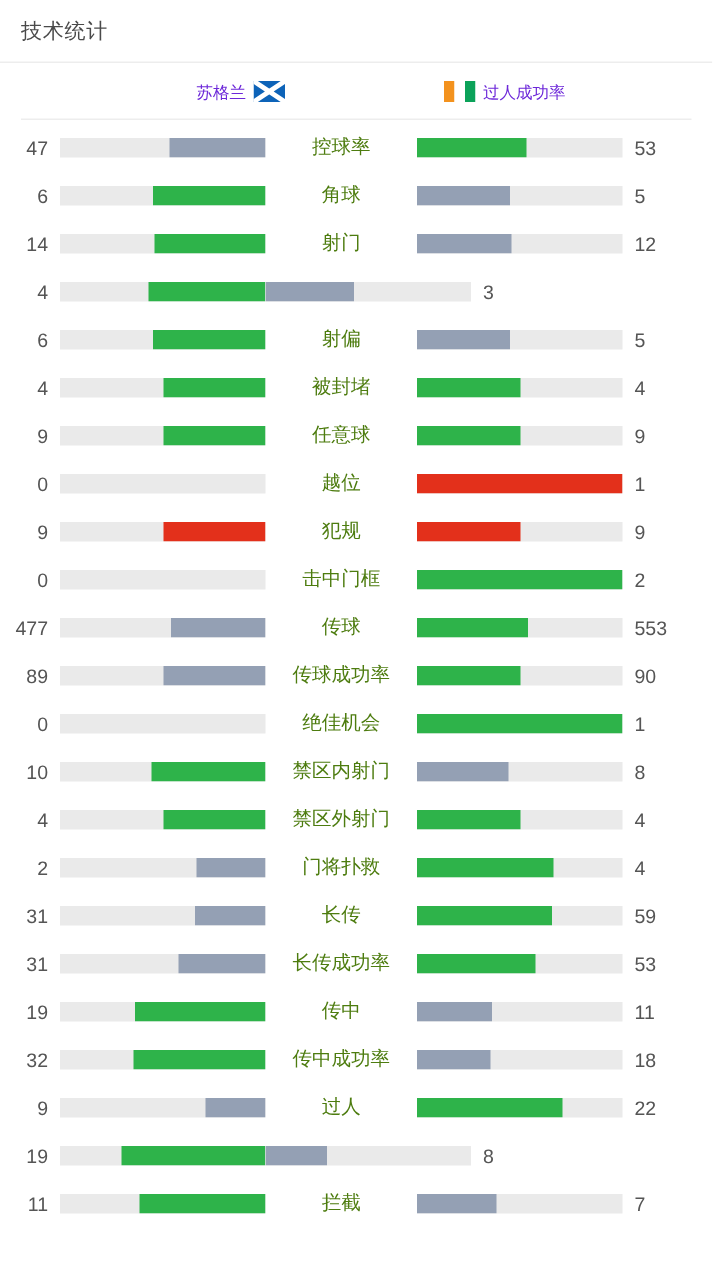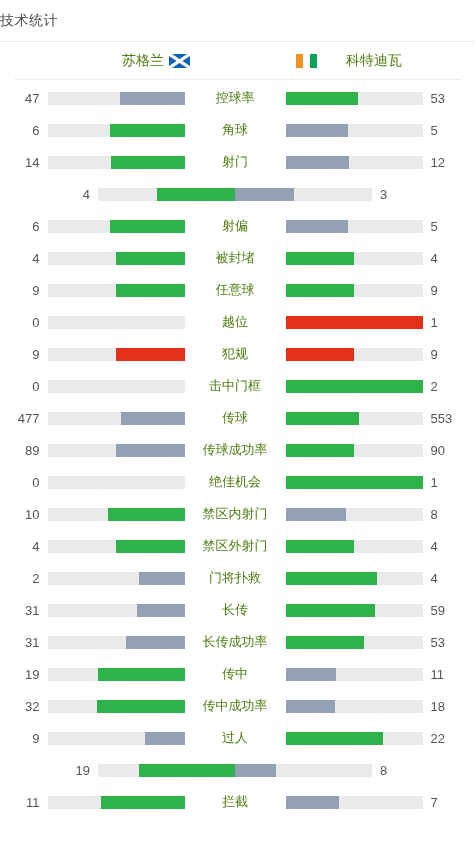--- a/index.html
+++ b/index.html
@@ -9,20 +9,21 @@
     background: #ffffff;
     font-family: "Liberation Sans", "DejaVu Sans", sans-serif;
     -webkit-font-smoothing: antialiased;
   }
   #app { width: 475px; height: 857px; position: relative; overflow: hidden; background:#fff; }
 
   
   .title-bar {
     height: 42px;
     display: flex; align-items: center;
+    padding-left: 14px;
     border-bottom: 1px solid #ededed;
   }
   .title-text { font-size: 14px; color: #4a4a4a; letter-spacing: .5px; }
 
   
   .team-header {
     height: 38px;
     display: flex; align-items: center;
     position: relative;
   }
@@ -34,29 +35,29 @@
     width: 190px;
     display: flex; align-items: center; justify-content: flex-end;
     gap: 5px; padding-right: 0;
   }
   .team-mid { width: 95px; }
   .team-right {
     flex: 1;
     display: flex; align-items: center; justify-content: flex-start;
     gap: 5px; padding-left: 11px;
   }
-  .team-name { font-size: 14px; color: #4d7c0f; white-space: nowrap; margin-left: 24px; }
+  .team-name { font-size: 11px; color: #6d28d9; white-space: nowrap; }
 
   .flag { width: 21px; height: 14px; display: inline-block; flex: 0 0 auto; }
 
   
   .rows { padding-top: 2px; }
   .row {
     height: 32px;
-    display: flex; align-items: center; justify-content: center;
+    display: flex; align-items: center;
   }
   .val {
     width: 40px;
     font-size: 13px; color: #555555;
     text-align: right;
     flex: 0 0 auto;
     font-variant-numeric: tabular-nums;
   }
   .val.left { padding-right: 8px; }
   .val.right { text-align: left; padding-left: 8px; width: 45px; }
@@ -103,21 +104,21 @@
     </div>
     <div class="team-mid"></div>
     <div class="team-right">
       <span class="flag">
         <svg width="21" height="14" viewBox="0 0 21 14">
           <rect x="0" width="7" height="14" fill="#f3921e"></rect>
           <rect x="7" width="7" height="14" fill="#ffffff"></rect>
           <rect x="14" width="7" height="14" fill="#0ba259"></rect>
         </svg>
       </span>
-      <span class="team-name">科特迪瓦</span>
+      <span class="team-name">过人成功率</span>
     </div>
   </div>
 
   <div class="rows" id="rows">
       <div class="row">
         <div class="val left">47</div>
         <div class="track l">
           <div class="fill" style="width: 47%; background: rgb(148, 160, 180);"></div>
         </div>
         <div class="label">控球率</div>

